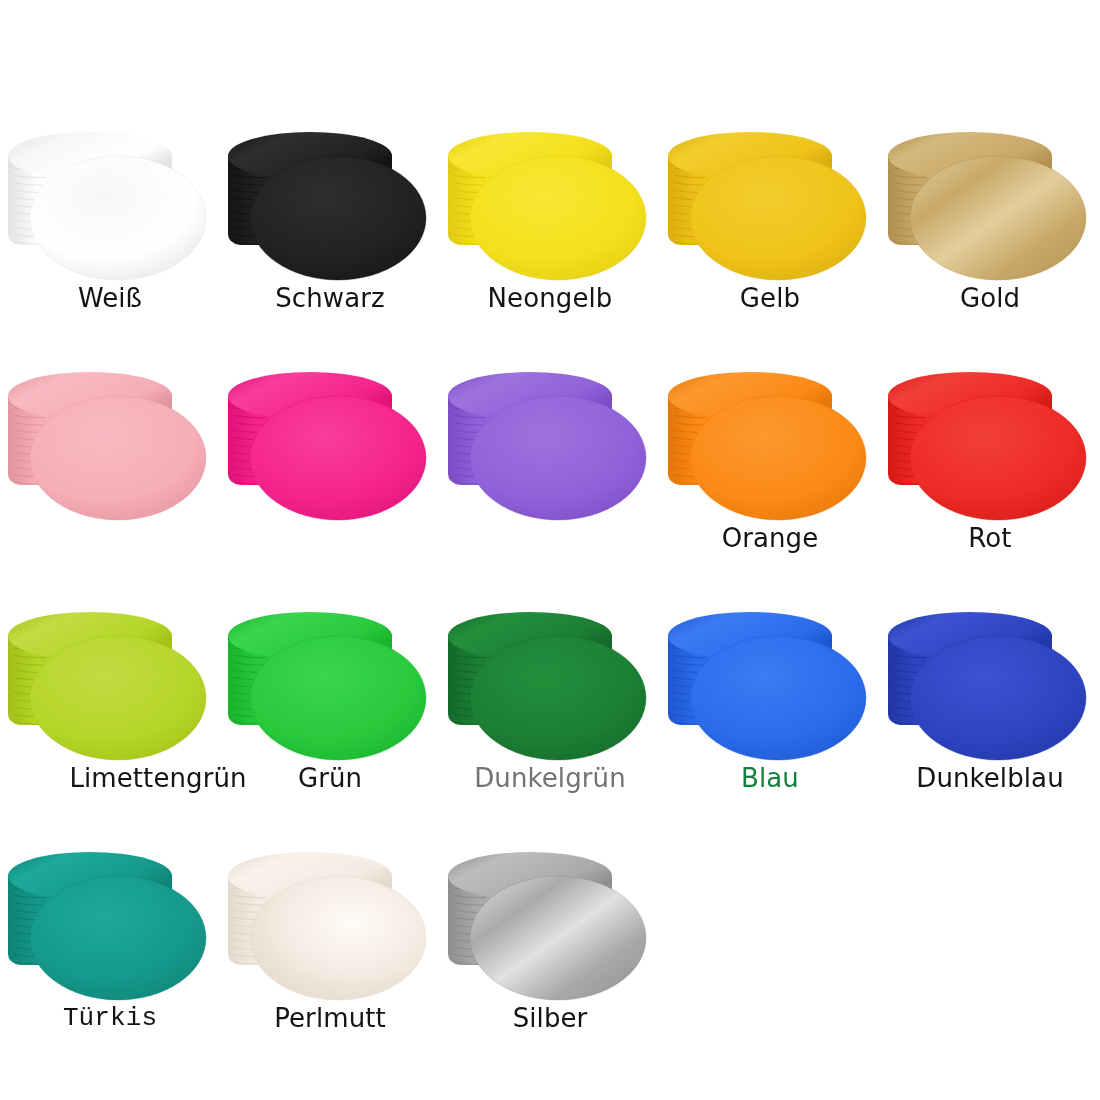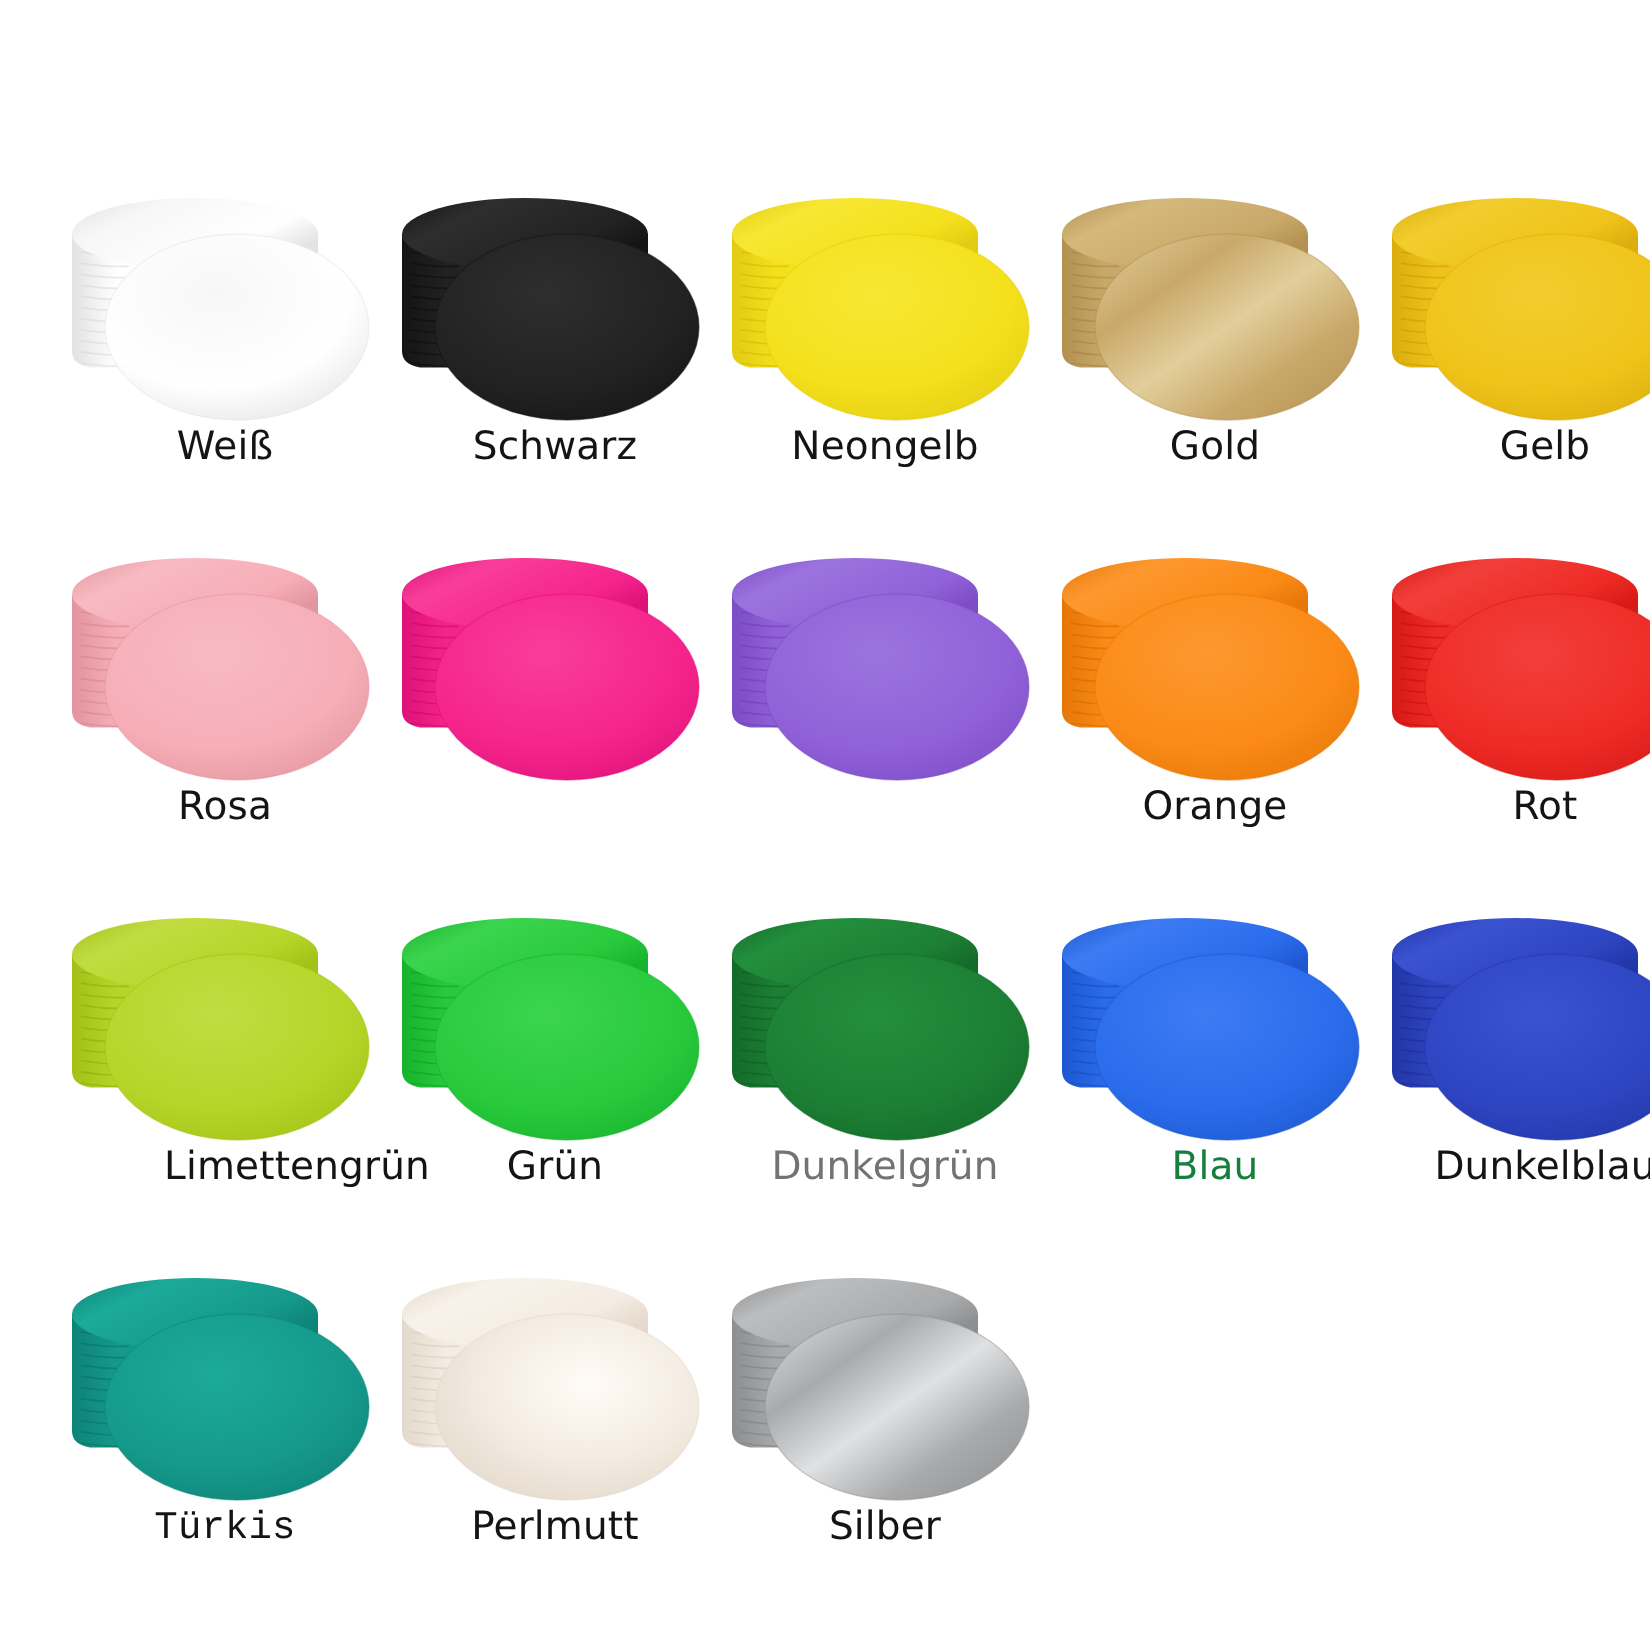--- a/index.html
+++ b/index.html
@@ -19,21 +19,20 @@
     position: absolute;
     left: 0;
     top: 0;
     width: 880px;
     height: 1100px;
     display: grid;
     grid-template-columns: repeat(5, 220px);
     grid-template-rows: 122px 240px 240px 240px 258px;
     justify-content: start;
     align-content: start;
-    margin-left: 40px;
   }
   
   #swatch-grid > .spacer { grid-column: 1 / -1; }
 
   .swatch {
     position: relative;
     width: 220px;
     height: 240px;
     box-sizing: border-box;
   }
@@ -199,20 +198,66 @@
           </g>
           <ellipse cx="90" cy="34" rx="82" ry="24" fill="url(#gt2)"></ellipse>
           <ellipse cx="118" cy="96" rx="88" ry="62" fill="url(#gf2)"></ellipse>
           <ellipse cx="118" cy="96" rx="88" ry="62" fill="none" stroke="#e2cb12" stroke-width="0.9" opacity="0.45"></ellipse>
         </svg></div>
     <div class="disc-label" style="color: rgb(20, 20, 20);">Neongelb</div>
   </div>
     <div class="swatch">
     <div class="disc-art"><svg viewBox="0 0 220 175" width="220" height="175" xmlns="http://www.w3.org/2000/svg" shape-rendering="geometricPrecision">
           <defs>
+            <linearGradient id="gt3" x1="0" y1="0" x2="1" y2="0.6">
+              <stop offset="0%" stop-color="#daad0e"></stop>
+              <stop offset="30%" stop-color="#f2cd2e"></stop>
+              <stop offset="78%" stop-color="#efc319"></stop>
+              <stop offset="100%" stop-color="#daad0e"></stop>
+            </linearGradient>
+            <linearGradient id="gs3" x1="0" y1="0" x2="1" y2="0">
+              <stop offset="0%" stop-color="#daad0e"></stop>
+              <stop offset="18%" stop-color="#efc319"></stop>
+              <stop offset="70%" stop-color="#efc319"></stop>
+              <stop offset="100%" stop-color="#daad0e"></stop>
+            </linearGradient>
+            <radialGradient id="gf3" cx="42%" cy="32%" r="82%">
+              <stop offset="0%" stop-color="#f2cd2e"></stop>
+              <stop offset="62%" stop-color="#efc319"></stop>
+              <stop offset="100%" stop-color="#daad0e"></stop>
+            </radialGradient>
+            <clipPath id="cs3">
+              <rect x="8" y="40" width="164" height="86"></rect>
+            </clipPath>
+          </defs>
+          <path d="M 8 34 L 8 112 q 0 9 12 11 l 140 0 q 12 -2 12 -11 L 172 34 Z" fill="url(#gs3)"></path>
+          <g clip-path="url(#cs3)">
+            <path d="M 14 46.0 q 18 3 30.4 2" stroke="#c2990a" stroke-width="1.1" fill="none" opacity="0.55"></path>
+            <path d="M 14 53.4 q 18 3 32.0 2" stroke="#c2990a" stroke-width="1.1" fill="none" opacity="0.55"></path>
+            <path d="M 14 60.8 q 18 3 33.6 2" stroke="#c2990a" stroke-width="1.1" fill="none" opacity="0.55"></path>
+            <path d="M 14 68.2 q 18 3 35.2 2" stroke="#c2990a" stroke-width="1.1" fill="none" opacity="0.55"></path>
+            <path d="M 14 75.6 q 18 3 36.8 2" stroke="#c2990a" stroke-width="1.1" fill="none" opacity="0.55"></path>
+            <path d="M 14 83.0 q 18 3 38.4 2" stroke="#c2990a" stroke-width="1.1" fill="none" opacity="0.55"></path>
+            <path d="M 14 90.4 q 18 3 40.0 2" stroke="#c2990a" stroke-width="1.1" fill="none" opacity="0.55"></path>
+            <path d="M 14 97.8 q 18 3 38.4 2" stroke="#c2990a" stroke-width="1.1" fill="none" opacity="0.55"></path>
+            <path d="M 14 105.2 q 18 3 36.8 2" stroke="#c2990a" stroke-width="1.1" fill="none" opacity="0.55"></path>
+            <path d="M 14 112.6 q 18 3 35.2 2" stroke="#c2990a" stroke-width="1.1" fill="none" opacity="0.55"></path>
+            <path d="M 14 120.0 q 18 3 33.6 2" stroke="#c2990a" stroke-width="1.1" fill="none" opacity="0.55"></path>
+            <path d="M 14 127.4 q 18 3 32.0 2" stroke="#c2990a" stroke-width="1.1" fill="none" opacity="0.55"></path>
+            <path d="M 14 134.8 q 18 3 30.4 2" stroke="#c2990a" stroke-width="1.1" fill="none" opacity="0.55"></path>
+          </g>
+          <ellipse cx="90" cy="34" rx="82" ry="24" fill="url(#gt3)"></ellipse>
+          <ellipse cx="118" cy="96" rx="88" ry="62" fill="url(#gf3)"></ellipse>
+          <ellipse cx="118" cy="96" rx="88" ry="62" fill="none" stroke="#daad0e" stroke-width="0.9" opacity="0.45"></ellipse>
+        </svg></div>
+    <div class="disc-label" style="color: rgb(20, 20, 20);">Gelb</div>
+  </div>
+    <div class="swatch">
+    <div class="disc-art"><svg viewBox="0 0 220 175" width="220" height="175" xmlns="http://www.w3.org/2000/svg" shape-rendering="geometricPrecision">
+          <defs>
             <linearGradient id="gt4" x1="0" y1="0" x2="1" y2="0.6">
               <stop offset="0%" stop-color="#b2904f"></stop>
               <stop offset="30%" stop-color="#d4b87c"></stop>
               <stop offset="78%" stop-color="#c9a96a"></stop>
               <stop offset="100%" stop-color="#b2904f"></stop>
             </linearGradient>
             <linearGradient id="gs4" x1="0" y1="0" x2="1" y2="0">
               <stop offset="0%" stop-color="#b2904f"></stop>
               <stop offset="18%" stop-color="#c9a96a"></stop>
               <stop offset="70%" stop-color="#c9a96a"></stop>
@@ -247,66 +292,20 @@
           </g>
           <ellipse cx="90" cy="34" rx="82" ry="24" fill="url(#gt4)"></ellipse>
           <ellipse cx="118" cy="96" rx="88" ry="62" fill="url(#gf4)"></ellipse>
           <ellipse cx="118" cy="96" rx="88" ry="62" fill="none" stroke="#b2904f" stroke-width="0.9" opacity="0.45"></ellipse>
         </svg></div>
     <div class="disc-label" style="color: rgb(20, 20, 20);">Gold</div>
   </div>
     <div class="swatch">
     <div class="disc-art"><svg viewBox="0 0 220 175" width="220" height="175" xmlns="http://www.w3.org/2000/svg" shape-rendering="geometricPrecision">
           <defs>
-            <linearGradient id="gt3" x1="0" y1="0" x2="1" y2="0.6">
-              <stop offset="0%" stop-color="#daad0e"></stop>
-              <stop offset="30%" stop-color="#f2cd2e"></stop>
-              <stop offset="78%" stop-color="#efc319"></stop>
-              <stop offset="100%" stop-color="#daad0e"></stop>
-            </linearGradient>
-            <linearGradient id="gs3" x1="0" y1="0" x2="1" y2="0">
-              <stop offset="0%" stop-color="#daad0e"></stop>
-              <stop offset="18%" stop-color="#efc319"></stop>
-              <stop offset="70%" stop-color="#efc319"></stop>
-              <stop offset="100%" stop-color="#daad0e"></stop>
-            </linearGradient>
-            <radialGradient id="gf3" cx="42%" cy="32%" r="82%">
-              <stop offset="0%" stop-color="#f2cd2e"></stop>
-              <stop offset="62%" stop-color="#efc319"></stop>
-              <stop offset="100%" stop-color="#daad0e"></stop>
-            </radialGradient>
-            <clipPath id="cs3">
-              <rect x="8" y="40" width="164" height="86"></rect>
-            </clipPath>
-          </defs>
-          <path d="M 8 34 L 8 112 q 0 9 12 11 l 140 0 q 12 -2 12 -11 L 172 34 Z" fill="url(#gs3)"></path>
-          <g clip-path="url(#cs3)">
-            <path d="M 14 46.0 q 18 3 30.4 2" stroke="#c2990a" stroke-width="1.1" fill="none" opacity="0.55"></path>
-            <path d="M 14 53.4 q 18 3 32.0 2" stroke="#c2990a" stroke-width="1.1" fill="none" opacity="0.55"></path>
-            <path d="M 14 60.8 q 18 3 33.6 2" stroke="#c2990a" stroke-width="1.1" fill="none" opacity="0.55"></path>
-            <path d="M 14 68.2 q 18 3 35.2 2" stroke="#c2990a" stroke-width="1.1" fill="none" opacity="0.55"></path>
-            <path d="M 14 75.6 q 18 3 36.8 2" stroke="#c2990a" stroke-width="1.1" fill="none" opacity="0.55"></path>
-            <path d="M 14 83.0 q 18 3 38.4 2" stroke="#c2990a" stroke-width="1.1" fill="none" opacity="0.55"></path>
-            <path d="M 14 90.4 q 18 3 40.0 2" stroke="#c2990a" stroke-width="1.1" fill="none" opacity="0.55"></path>
-            <path d="M 14 97.8 q 18 3 38.4 2" stroke="#c2990a" stroke-width="1.1" fill="none" opacity="0.55"></path>
-            <path d="M 14 105.2 q 18 3 36.8 2" stroke="#c2990a" stroke-width="1.1" fill="none" opacity="0.55"></path>
-            <path d="M 14 112.6 q 18 3 35.2 2" stroke="#c2990a" stroke-width="1.1" fill="none" opacity="0.55"></path>
-            <path d="M 14 120.0 q 18 3 33.6 2" stroke="#c2990a" stroke-width="1.1" fill="none" opacity="0.55"></path>
-            <path d="M 14 127.4 q 18 3 32.0 2" stroke="#c2990a" stroke-width="1.1" fill="none" opacity="0.55"></path>
-            <path d="M 14 134.8 q 18 3 30.4 2" stroke="#c2990a" stroke-width="1.1" fill="none" opacity="0.55"></path>
-          </g>
-          <ellipse cx="90" cy="34" rx="82" ry="24" fill="url(#gt3)"></ellipse>
-          <ellipse cx="118" cy="96" rx="88" ry="62" fill="url(#gf3)"></ellipse>
-          <ellipse cx="118" cy="96" rx="88" ry="62" fill="none" stroke="#daad0e" stroke-width="0.9" opacity="0.45"></ellipse>
-        </svg></div>
-    <div class="disc-label" style="color: rgb(20, 20, 20);">Gelb</div>
-  </div>
-    <div class="swatch">
-    <div class="disc-art"><svg viewBox="0 0 220 175" width="220" height="175" xmlns="http://www.w3.org/2000/svg" shape-rendering="geometricPrecision">
-          <defs>
             <linearGradient id="gt5" x1="0" y1="0" x2="1" y2="0.6">
               <stop offset="0%" stop-color="#e2949e"></stop>
               <stop offset="30%" stop-color="#f8bac2"></stop>
               <stop offset="78%" stop-color="#f6aeb7"></stop>
               <stop offset="100%" stop-color="#e2949e"></stop>
             </linearGradient>
             <linearGradient id="gs5" x1="0" y1="0" x2="1" y2="0">
               <stop offset="0%" stop-color="#e2949e"></stop>
               <stop offset="18%" stop-color="#f6aeb7"></stop>
               <stop offset="70%" stop-color="#f6aeb7"></stop>
@@ -334,21 +333,20 @@
             <path d="M 14 105.2 q 18 3 36.8 2" stroke="#d3848e" stroke-width="1.1" fill="none" opacity="0.55"></path>
             <path d="M 14 112.6 q 18 3 35.2 2" stroke="#d3848e" stroke-width="1.1" fill="none" opacity="0.55"></path>
             <path d="M 14 120.0 q 18 3 33.6 2" stroke="#d3848e" stroke-width="1.1" fill="none" opacity="0.55"></path>
             <path d="M 14 127.4 q 18 3 32.0 2" stroke="#d3848e" stroke-width="1.1" fill="none" opacity="0.55"></path>
             <path d="M 14 134.8 q 18 3 30.4 2" stroke="#d3848e" stroke-width="1.1" fill="none" opacity="0.55"></path>
           </g>
           <ellipse cx="90" cy="34" rx="82" ry="24" fill="url(#gt5)"></ellipse>
           <ellipse cx="118" cy="96" rx="88" ry="62" fill="url(#gf5)"></ellipse>
           <ellipse cx="118" cy="96" rx="88" ry="62" fill="none" stroke="#e2949e" stroke-width="0.9" opacity="0.45"></ellipse>
         </svg></div>
-    <div class="disc-label" style="color: rgb(20, 20, 20);">Rosa</div>
   </div>
     <div class="swatch">
     <div class="disc-art"><svg viewBox="0 0 220 175" width="220" height="175" xmlns="http://www.w3.org/2000/svg" shape-rendering="geometricPrecision">
           <defs>
             <linearGradient id="gt6" x1="0" y1="0" x2="1" y2="0.6">
               <stop offset="0%" stop-color="#dd1279"></stop>
               <stop offset="30%" stop-color="#f93d9a"></stop>
               <stop offset="78%" stop-color="#f5248c"></stop>
               <stop offset="100%" stop-color="#dd1279"></stop>
             </linearGradient>

